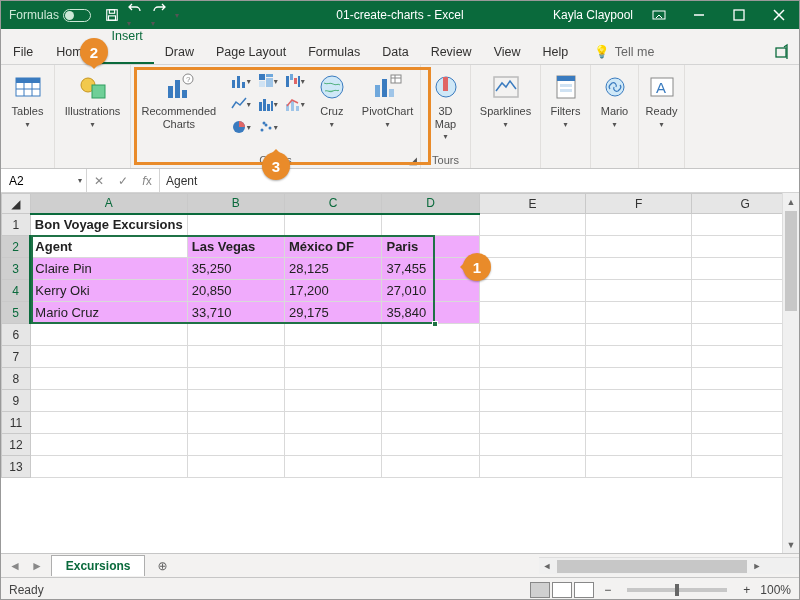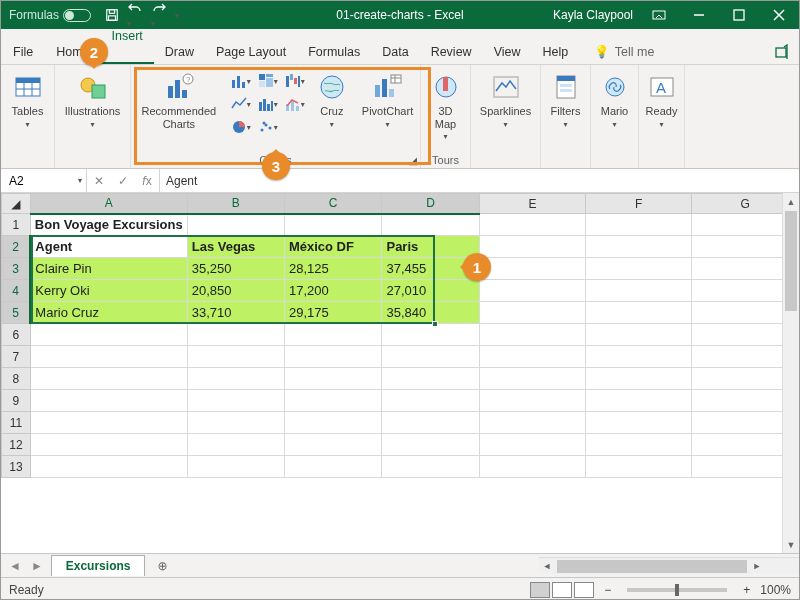--- a/index.html
+++ b/index.html
@@ -47,21 +47,21 @@
   .fxinput { flex:1; display:flex; align-items:center; padding-left:6px; color:#333;}
   
   .gridwrap { position:relative; height:360px; overflow:hidden; background:#fff;}
   table.grid { border-collapse:collapse; table-layout:fixed;}
   .colhead td, .rowhead { background:#e6e6e6; font-size:12px; text-align:center; color:#333; border:1px solid #c9c9c9;}
   .colhead td { height:20px;}
   .colhead td.sel, .rowhead.sel { background:#cfcfcf; color:#0a6a3c; font-weight:500; border-bottom:2px solid #0a6a3c;}
   .rowhead.sel{border-bottom:1px solid #c9c9c9;border-right:2px solid #0a6a3c;}
   .corner { width:30px; background:#e6e6e6; border:1px solid #c9c9c9;}
   td.cell { border:1px solid #d9d9d9; height:22px; font-size:13px; padding:0 4px; color:#222;}
-  td.cell.selbg { background:#bef264;}
+  td.cell.selbg { background:#f0abfc;}
   td.cell.num { text-align:left;}
   td.cell.bold { font-weight:700;}
   .selborder { position:absolute; border:2px solid #1f7246; pointer-events:none;}
   .fillhandle { position:absolute; width:6px; height:6px; background:#1f7246; border:1px solid #fff; }
   
   .sheetrow { height:24px; border-top:1px solid #c6c6c6; background:#f3f2f1; display:flex; align-items:center; font-size:12px;}
   .sheetnav { display:flex; gap:2px; padding:0 8px; color:#888;}
   .sheettab { background:#fff; border:1px solid #aeaeae; border-bottom:none; padding:3px 14px; font-weight:600; color:#0a6a3c; border-top:1px solid #aeaeae; border-radius:0 0 0 0; position:relative; top:0;}
   .addsheet { width:22px; height:22px; display:flex; align-items:center; justify-content:center; color:#666; margin-left:6px; border:1px solid transparent;}
   

